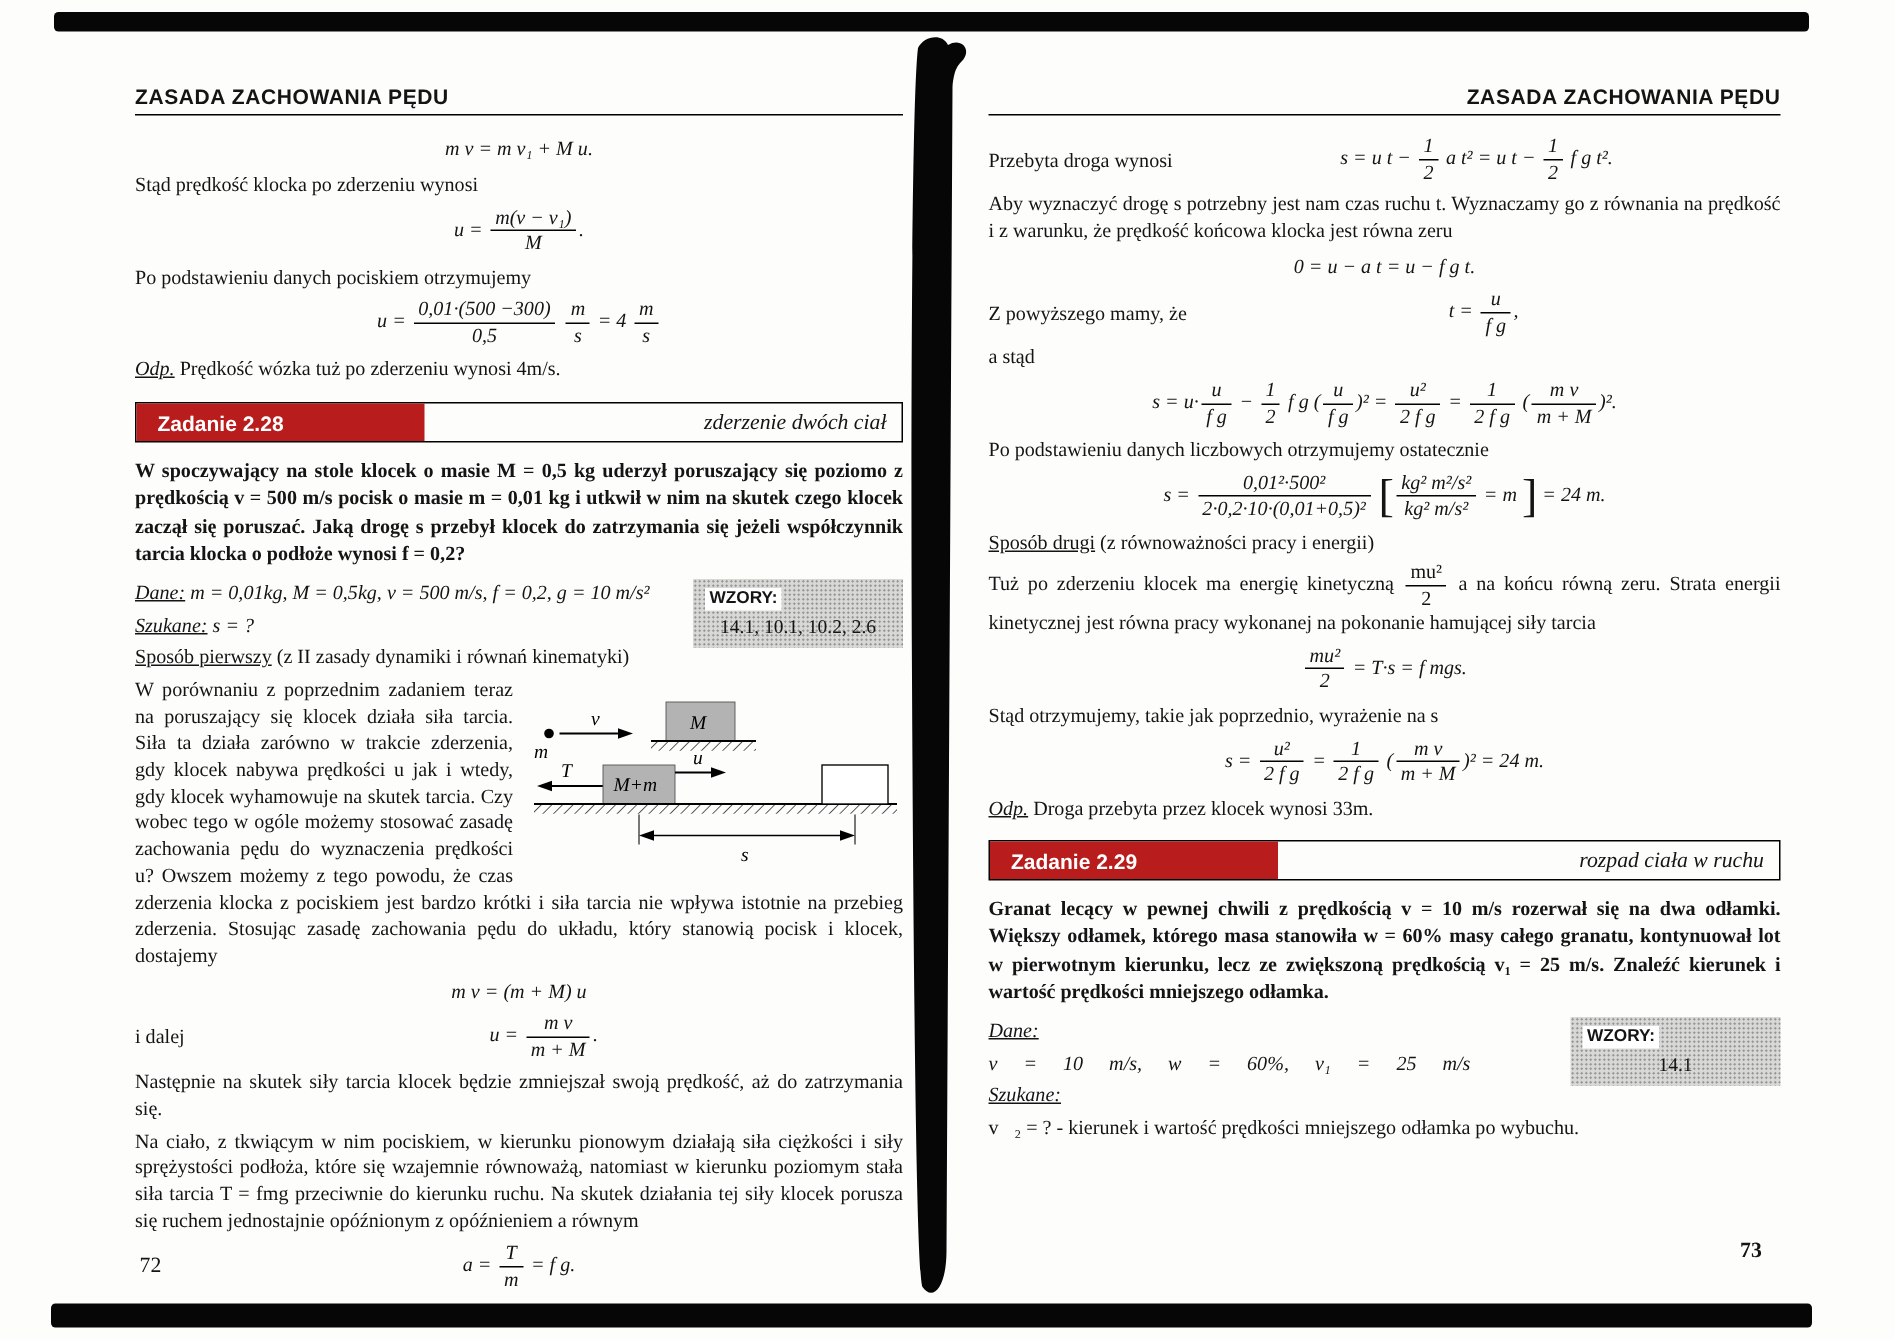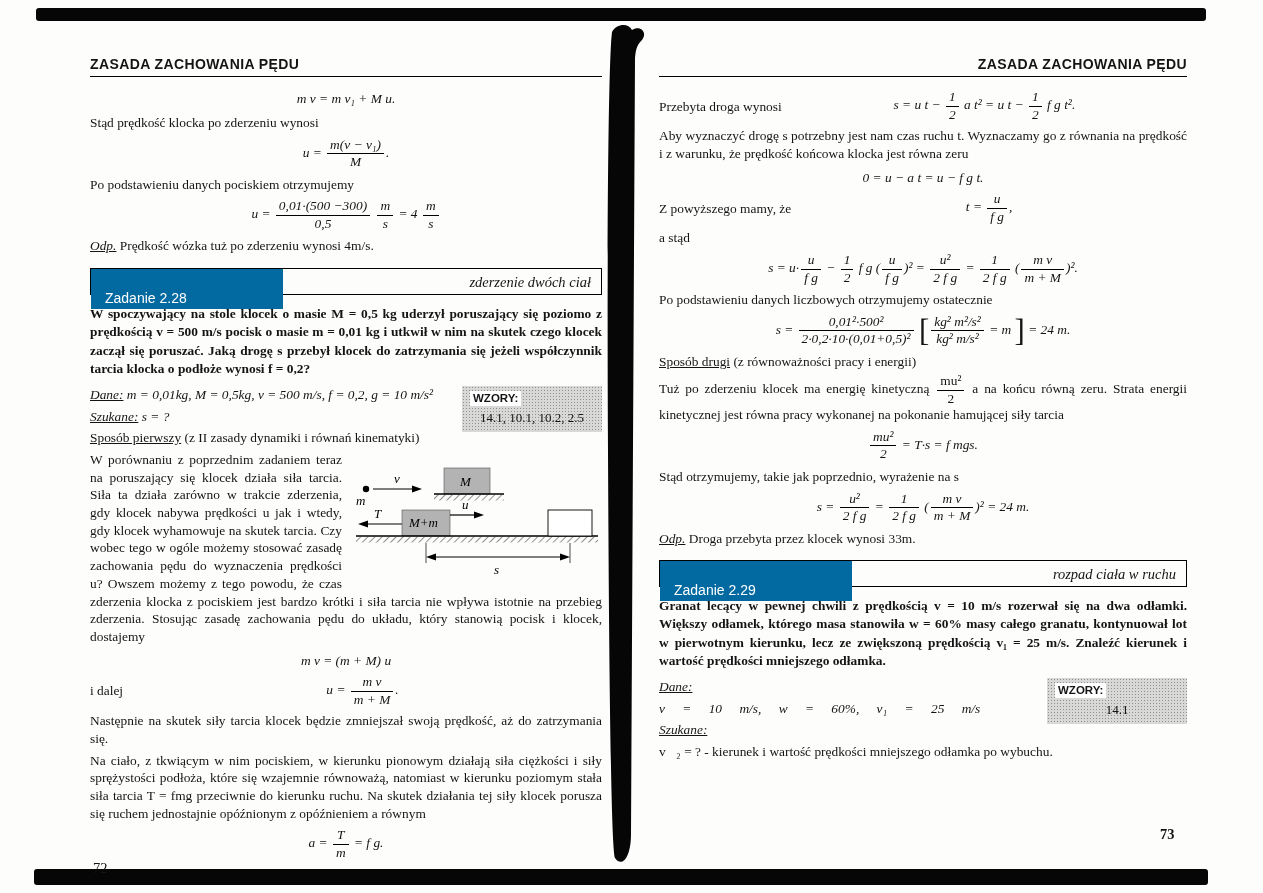--- a/index.html
+++ b/index.html
@@ -31,40 +31,40 @@
   .frac .num{display:block;padding:0 3px 1px;border-bottom:1px solid #000;}
   .frac .den{display:block;padding:1px 3px 0;}
   .bigb{font-size:230%;vertical-align:middle;font-style:normal;line-height:1;}
 
   .ul-it{font-style:italic;text-decoration:underline;}
   .ul-sp{text-decoration:underline;}
   .it{font-style:italic;}
   .spread{word-spacing:14px;}
 
   .task-bar{display:flex;border:1.3px solid #000;margin:13px 0 10px;height:27px;align-items:stretch;}
-  .task-id{background:#0369a1;color:#fff;font-family:"Liberation Sans",sans-serif;font-weight:normal;
-           font-size:14px;padding:20px 14px;width:192px;}
+  .task-id{background:#b91c1c;color:#fff;font-family:"Liberation Sans",sans-serif;font-weight:bold;
+           font-size:14px;padding:4px 14px;width:192px;}
   .task-sub{flex:1;font-style:italic;text-align:right;padding:4px 10px;font-size:14.5px;}
 
   .statement{font-weight:bold;text-align:justify;margin:0 0 8px;line-height:1.36;}
 
   .wzory{float:right;width:140px;margin:0 0 6px 12px;padding:3px 8px 6px;
          background-color:#d8d8d6;
          background-image:radial-gradient(#8f8f8f 0.7px,rgba(0,0,0,0) 0.8px);
          background-size:3px 3px;}
   .wzory-label{display:inline-block;font-family:"Liberation Sans",sans-serif;font-weight:bold;
                font-size:11.5px;background:#fff;padding:0 3px;}
   .wzory-nums{text-align:center;font-size:13px;margin-top:2px;}
 
   .fig{float:right;width:250px;height:128px;margin:2px 0 4px 10px;}
   .fig text{font-family:"Liberation Serif",serif;font-size:13px;font-style:italic;}
   .clearfix::after{content:"";display:block;clear:both;}
 
   .pn{position:absolute;font-size:14.5px;}
-  .pn-l{left:93px;top:860px;}
+  .pn-l{left:93px;top:836px;}
   .pn-r{left:1160px;top:826px;font-weight:bold;}
 </style>
 </head>
 <body>
 
 <div class="sheet">
 
   <div class="scan-top"></div>
 
   <svg class="spine" width="58" height="856" viewBox="0 0 58 856">
@@ -102,21 +102,21 @@
 
     <div class="task-bar">
       <div class="task-id">Zadanie 2.28</div>
       <div class="task-sub">zderzenie dwóch ciał</div>
     </div>
 
     <div class="statement">W spoczywający na stole klocek o masie M = 0,5 kg uderzył poruszający się poziomo z prędkością v = 500 m/s pocisk o masie m = 0,01 kg i utkwił w nim na skutek czego klocek zaczął się poruszać. Jaką drogę s przebył klocek do zatrzymania się jeżeli współczynnik tarcia klocka o podłoże wynosi f = 0,2?</div>
 
     <div class="wzory">
       <span class="wzory-label">WZORY:</span>
-      <div class="wzory-nums">14.1, 10.1, 10.2, 2.5</div>
+      <div class="wzory-nums">14.1, 10.1, 10.2, 2.6</div>
     </div>
 
     <div class="para">
       <span class="ul-it">Dane:</span><span class="it"> m = 0,01kg,  M = 0,5kg,  v = 500 m/s,  f = 0,2,  g = 10 m/s²</span>
     </div>
     <div class="para">
       <span class="ul-it">Szukane:</span><span class="it"> s = ?</span>
     </div>
     <div class="para">
       <span class="ul-sp">Sposób pierwszy</span><span> (z II zasady dynamiki i równań kinematyki)</span>

